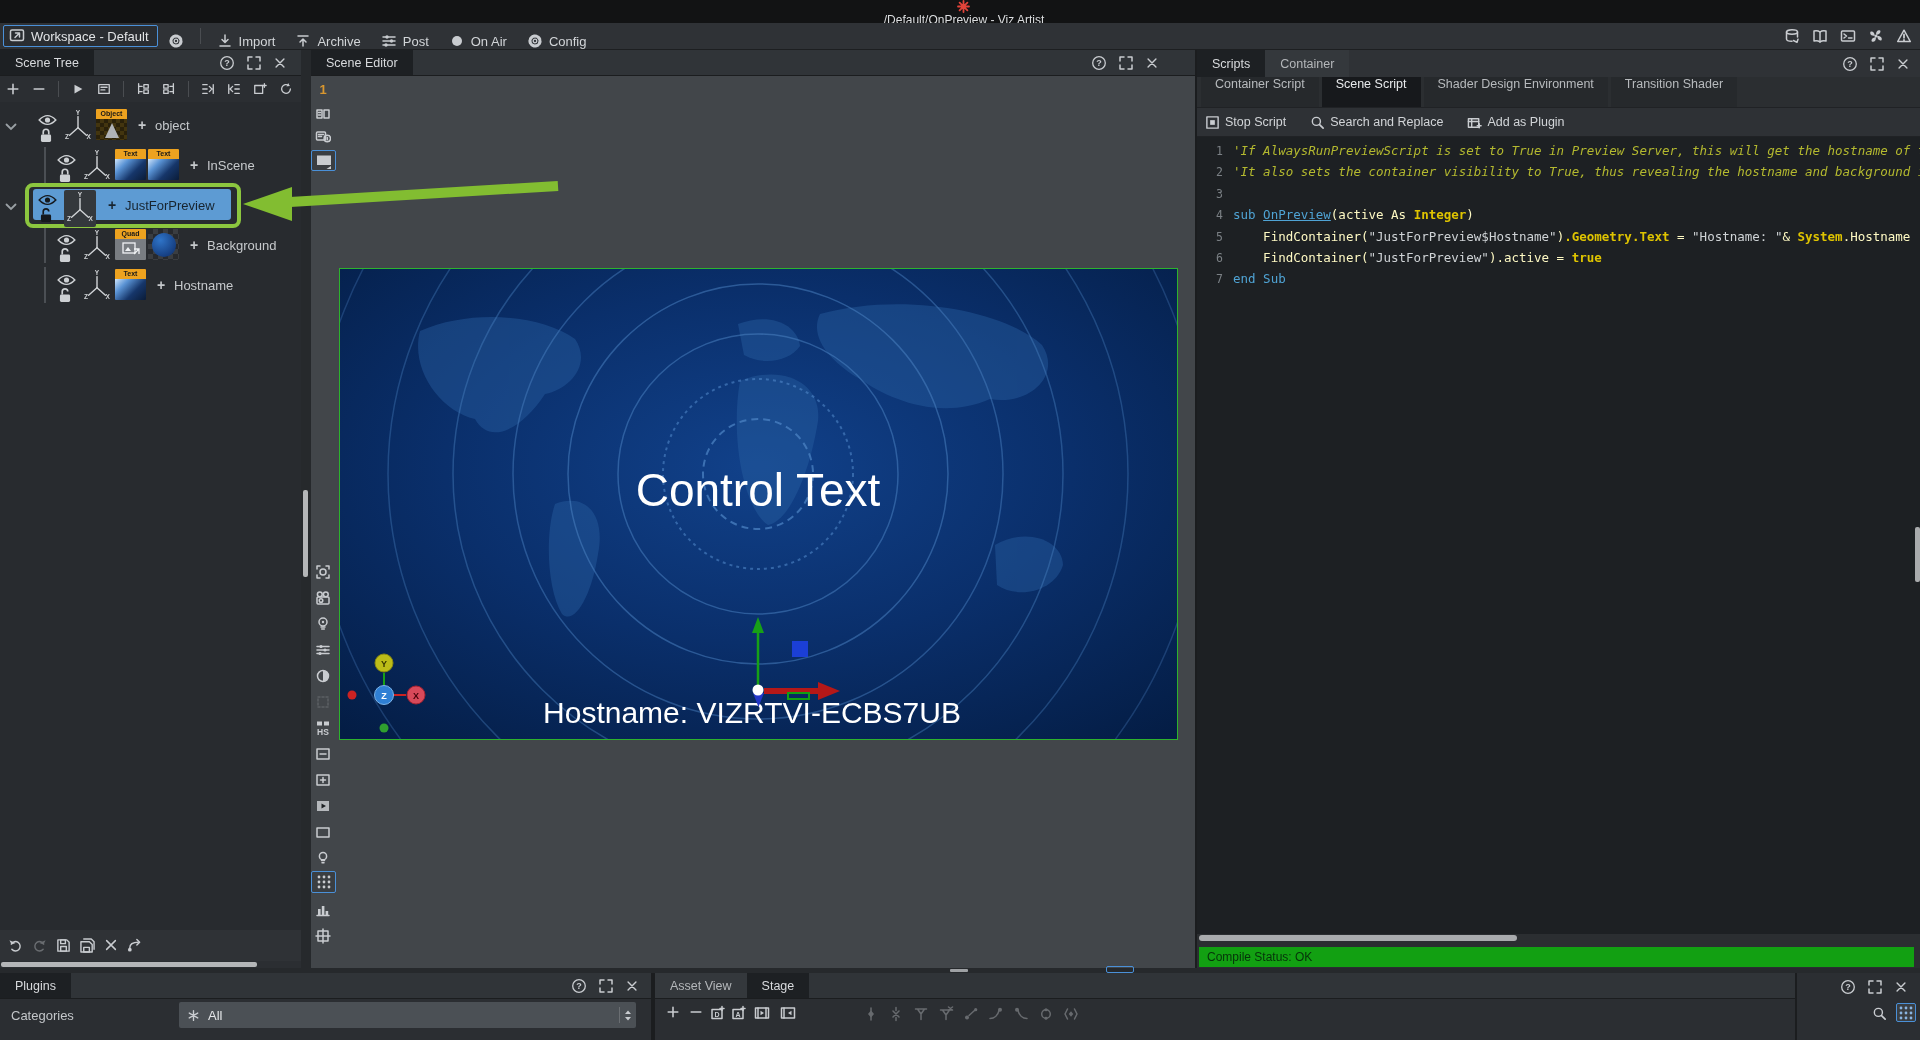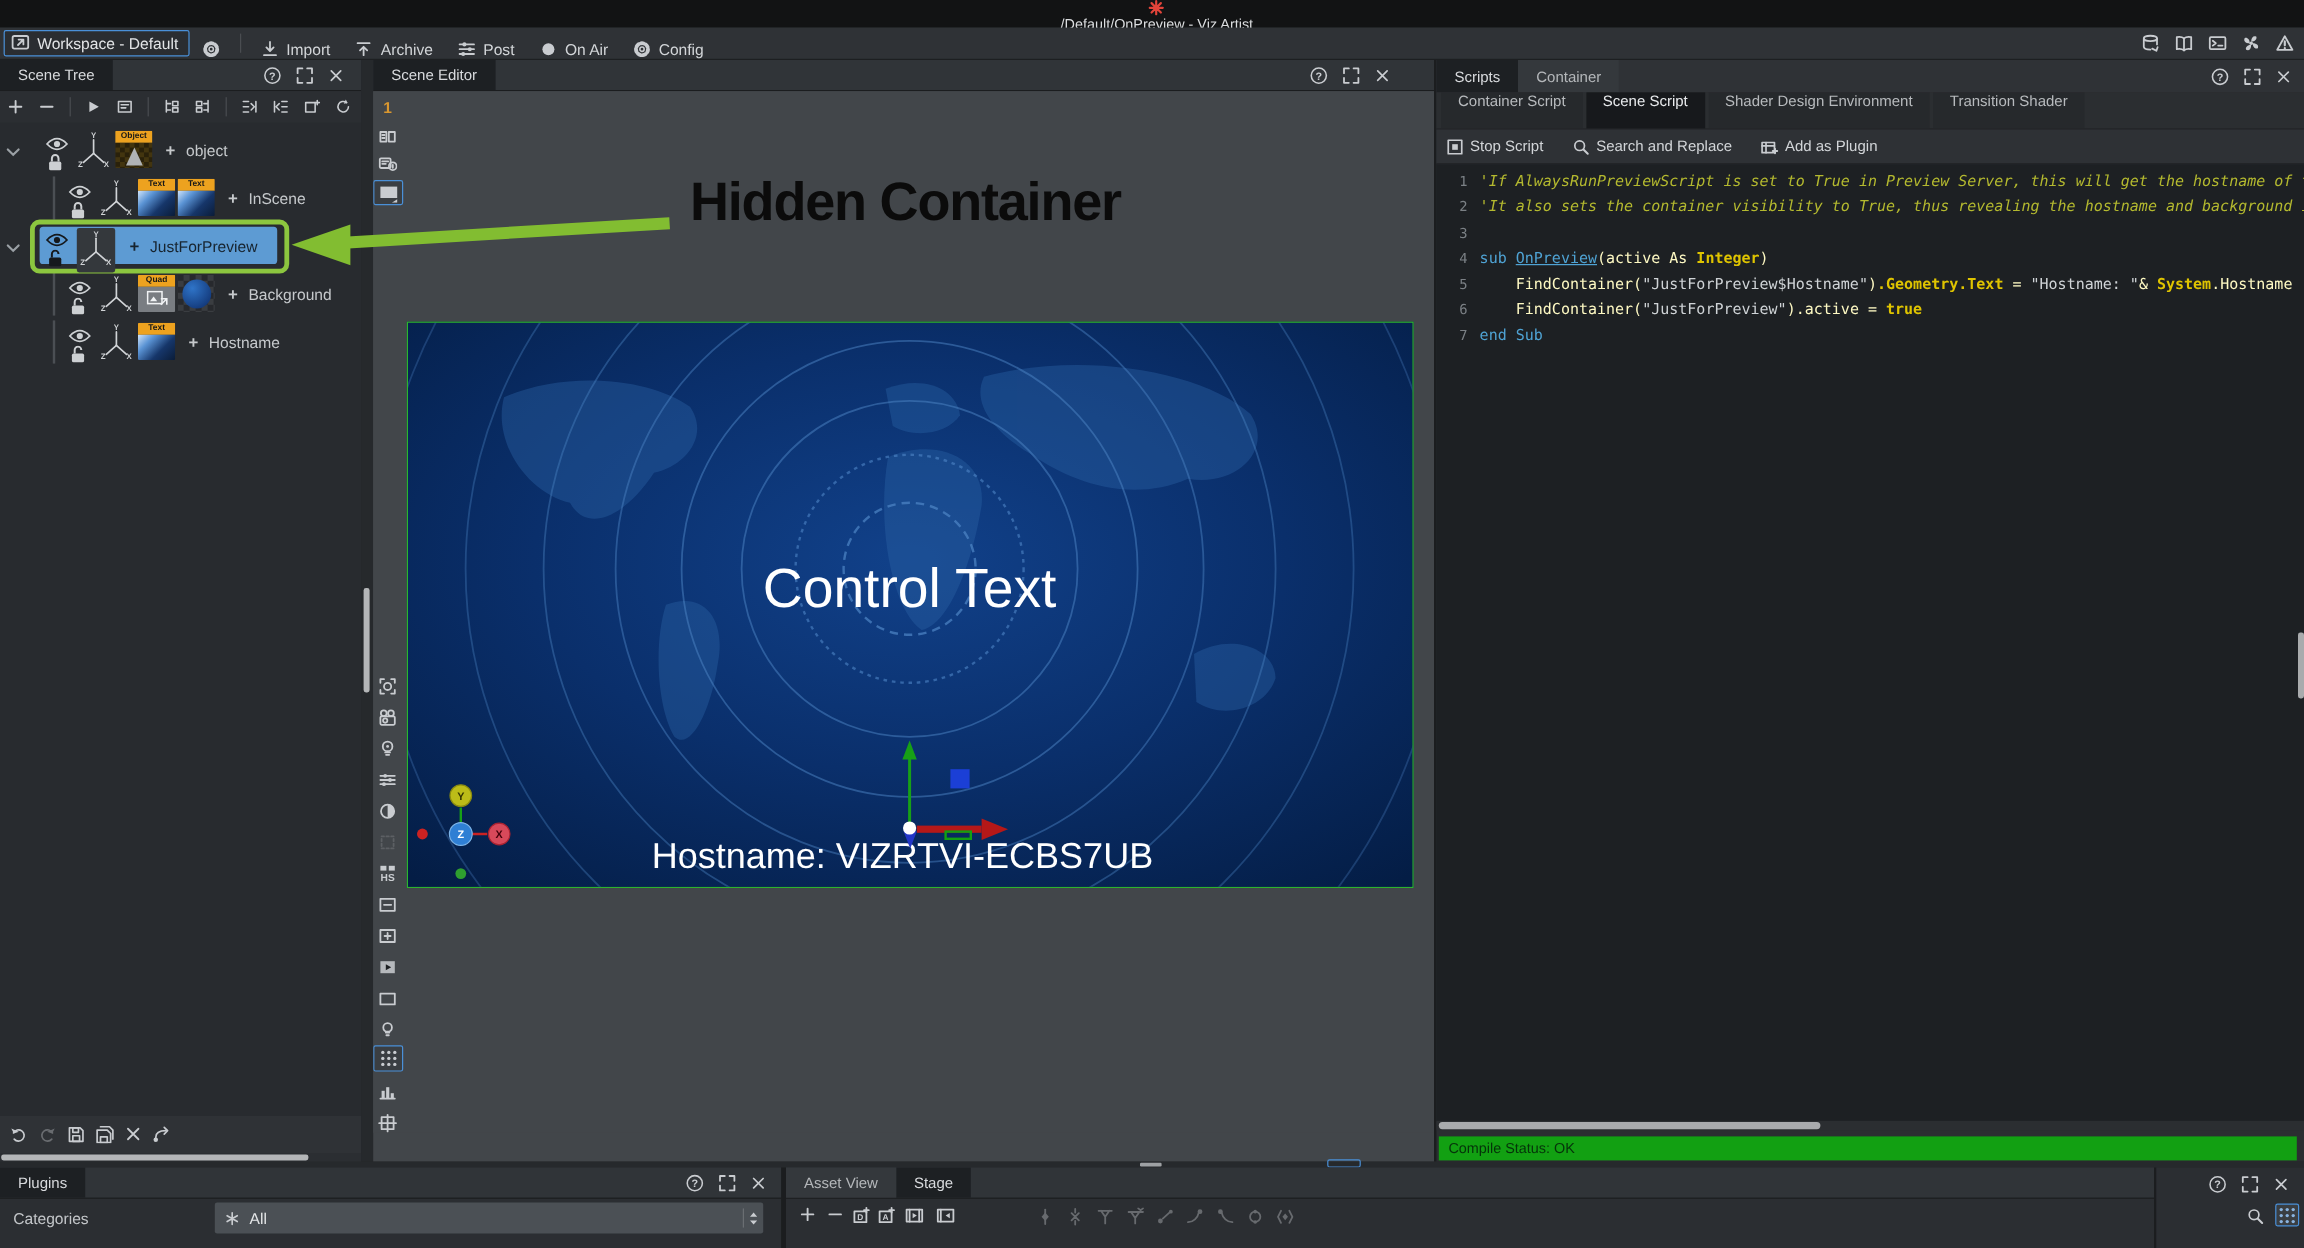--- a/index.html
+++ b/index.html
@@ -658,21 +658,20 @@
               <rect x="10.6" y="9" width="2.6" height="4" fill="currentColor" stroke="none"></rect>
             </svg>
           </span>
           <span class="ic stripico" style="top: 850px;">
             <svg viewBox="0 0 16 16" width="16" height="16" fill="none" stroke="currentColor" stroke-width="1.5" stroke-linecap="round" stroke-linejoin="round">
               <rect x="3" y="3" width="10" height="10"></rect>
               <path d="M8 1v14M1 8h14"></path>
             </svg>
           </span>
         </div>
-    <div id="annotation">Hidden Container</div>
 
     <div id="canvaswrap">
       <svg width="837" height="470" viewBox="0 0 837 470">
         <defs>
           <radialGradient id="bgGrad" cx="0.5" cy="0.42" r="0.75">
             <stop offset="0" stop-color="#11418a"></stop>
                 <stop offset="0.5" stop-color="#0a2f6b"></stop>
                 <stop offset="1" stop-color="#041d45"></stop>
           </radialGradient>
           <radialGradient id="globeGrad" cx="0.4" cy="0.35" r="0.8">

